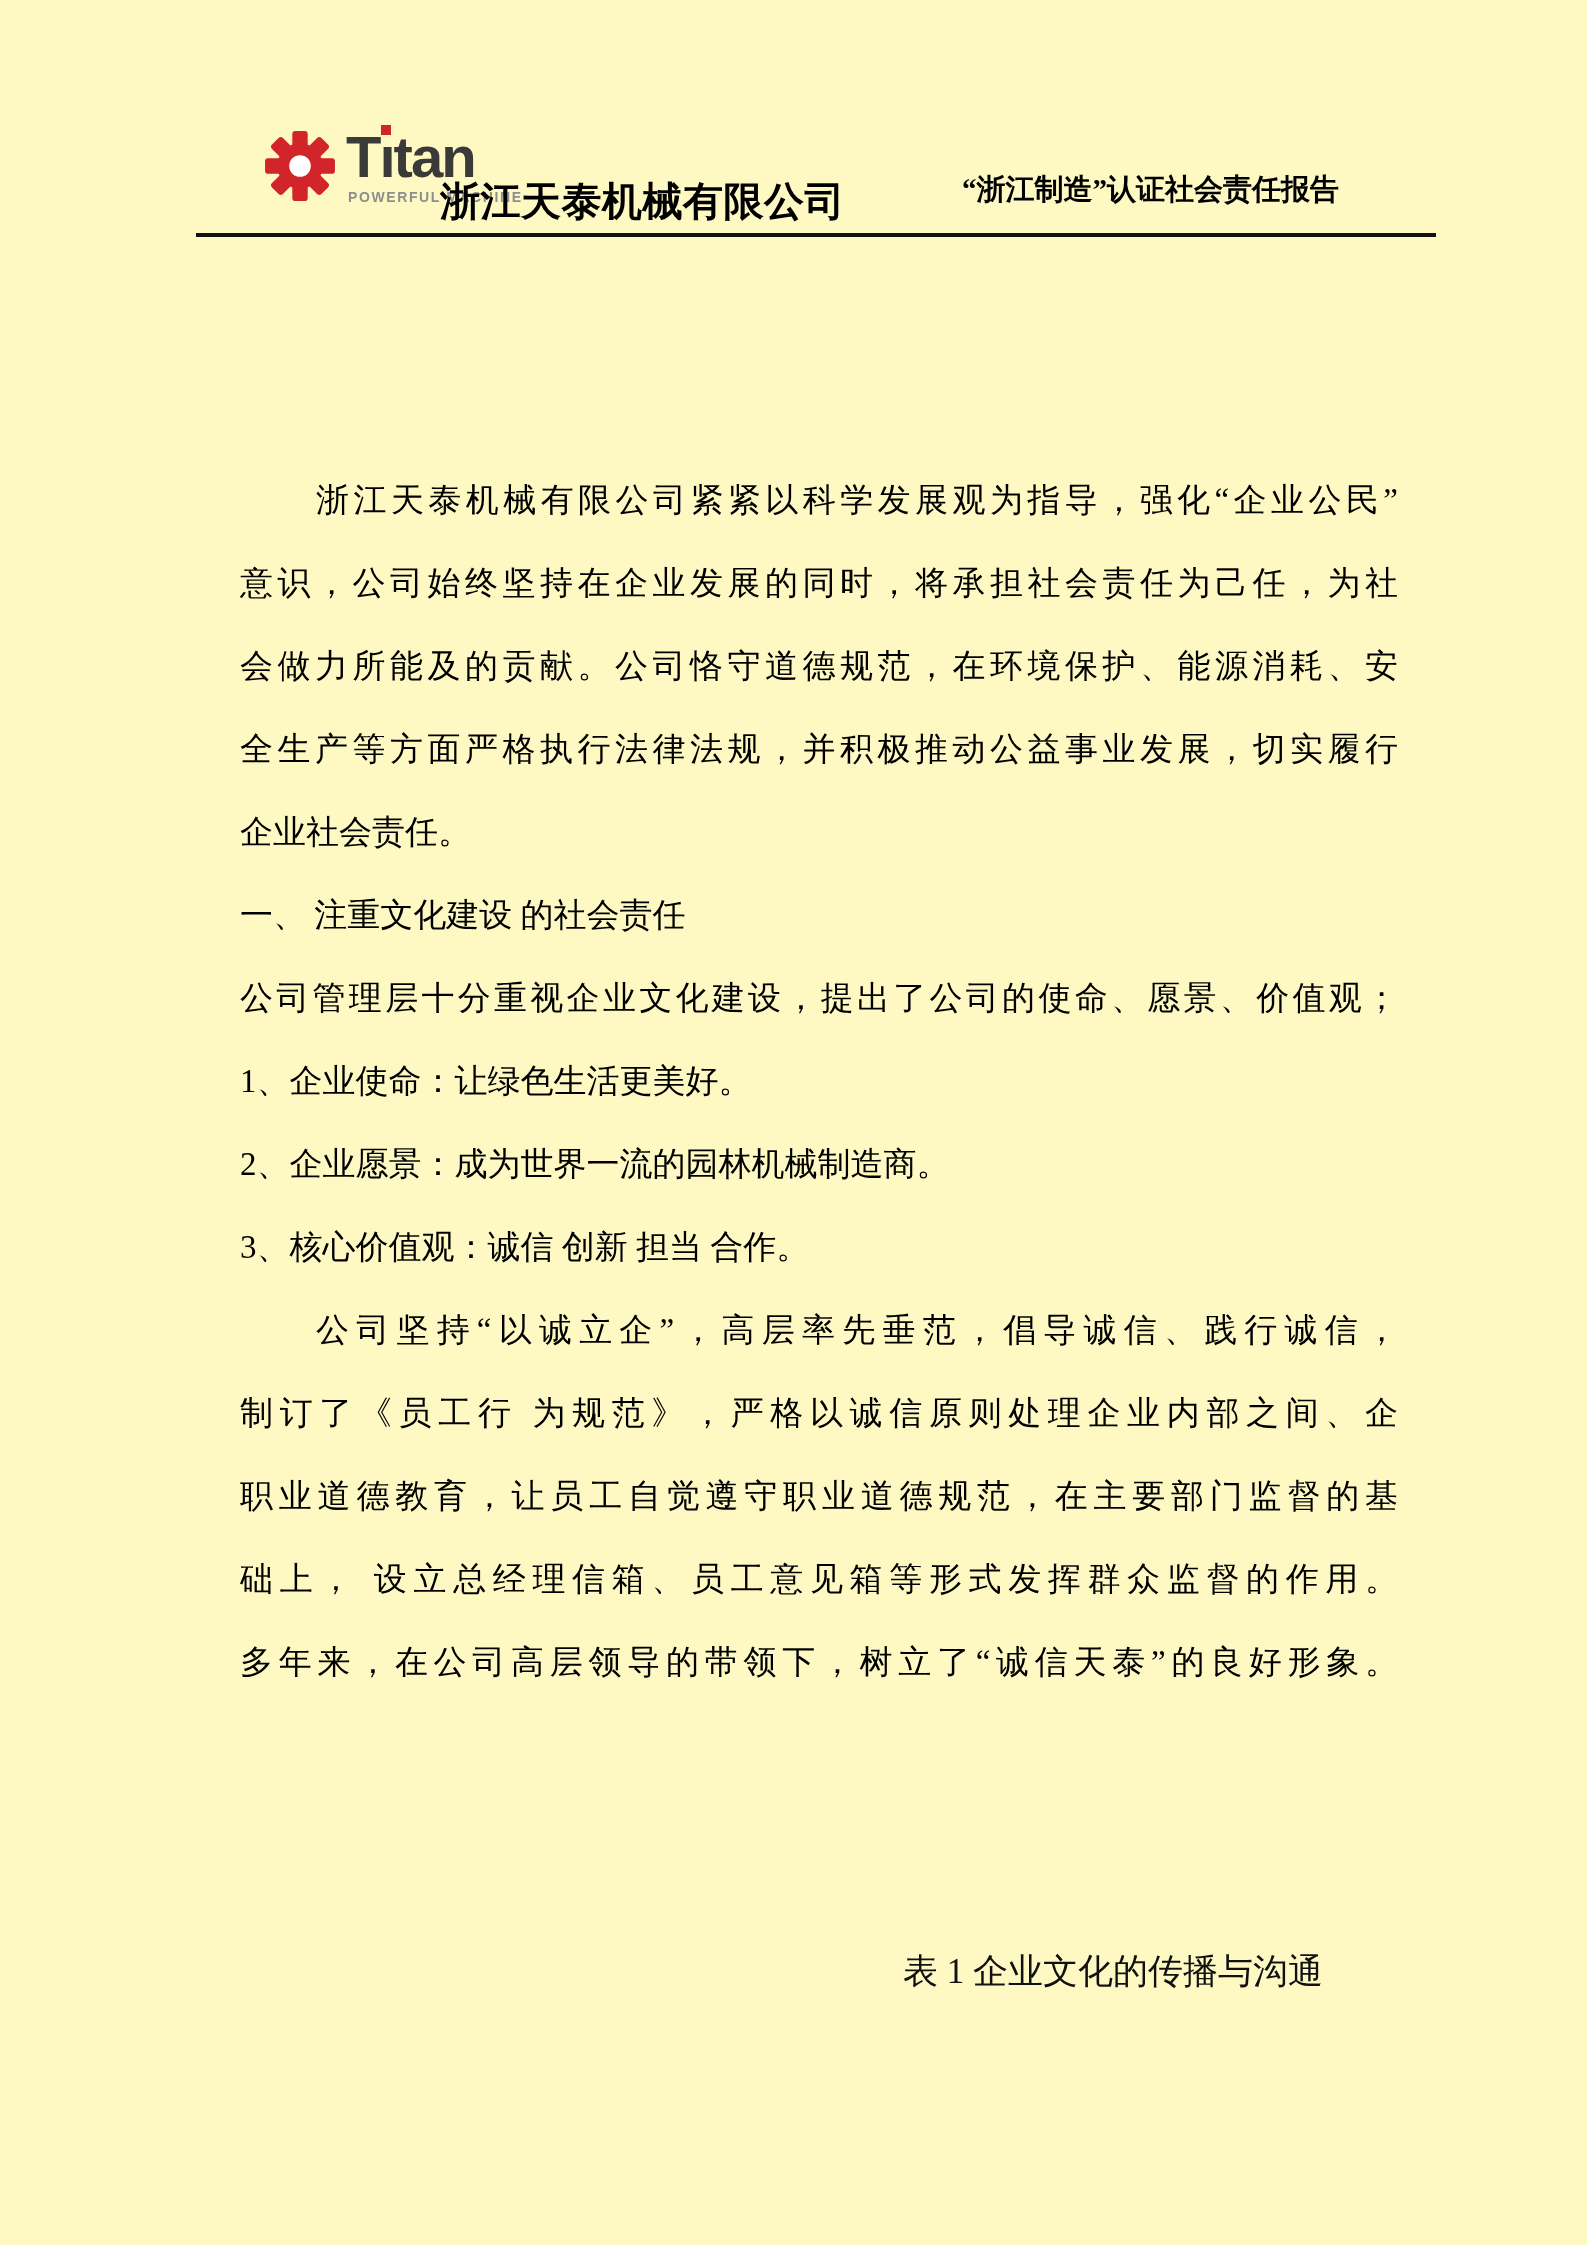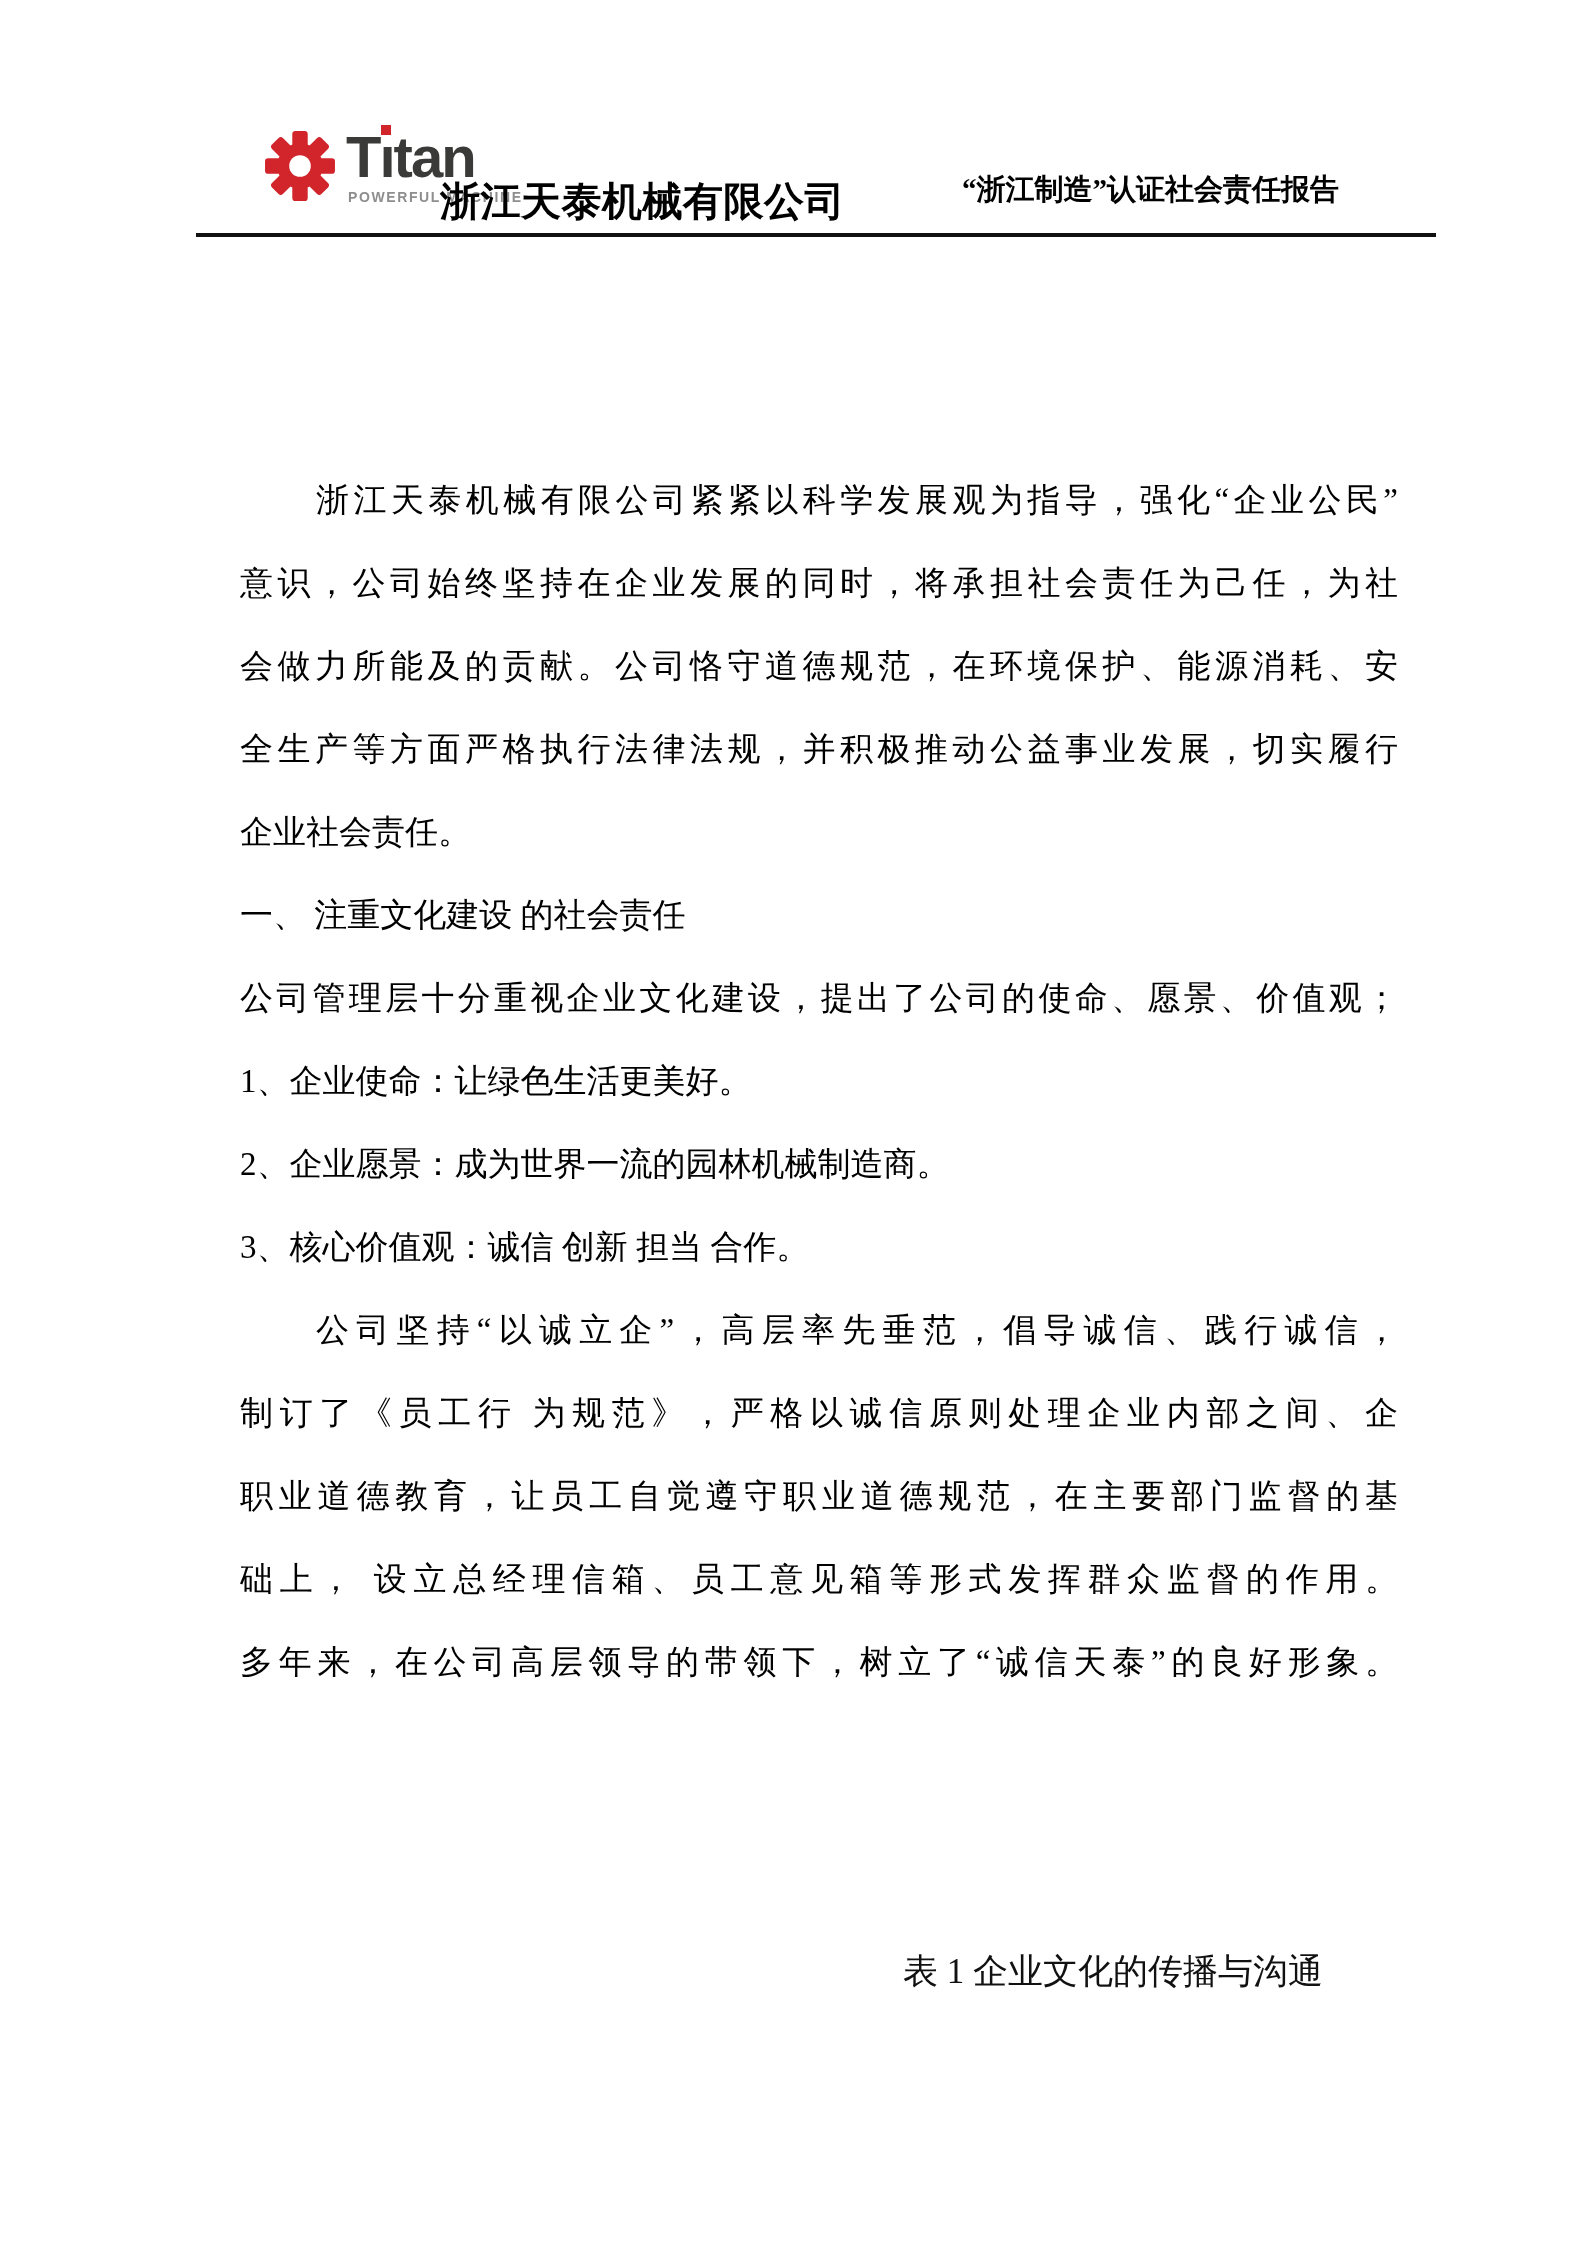--- a/index.html
+++ b/index.html
@@ -1,19 +1,19 @@
 <!DOCTYPE html>
 <html><head>
 <meta charset="utf-8">
 <style>
   html,body{margin:0;padding:0;background:#e8e8e8;}
   .page{
     position:relative;
     width:1587px;height:2245px;
-    background:#ffffff;
+    background:#fef9c3;
     overflow:hidden;
     font-family:"Liberation Serif", serif;
     color:#000;
   }
   
   .logo{position:absolute;left:264px;top:128px;display:flex;align-items:flex-start;}
   .gear{width:72px;height:72px;display:block;margin-top:2px;}
   .logo-text{margin-left:10px;}
   .brand{
     font-family:"Liberation Sans", sans-serif;

